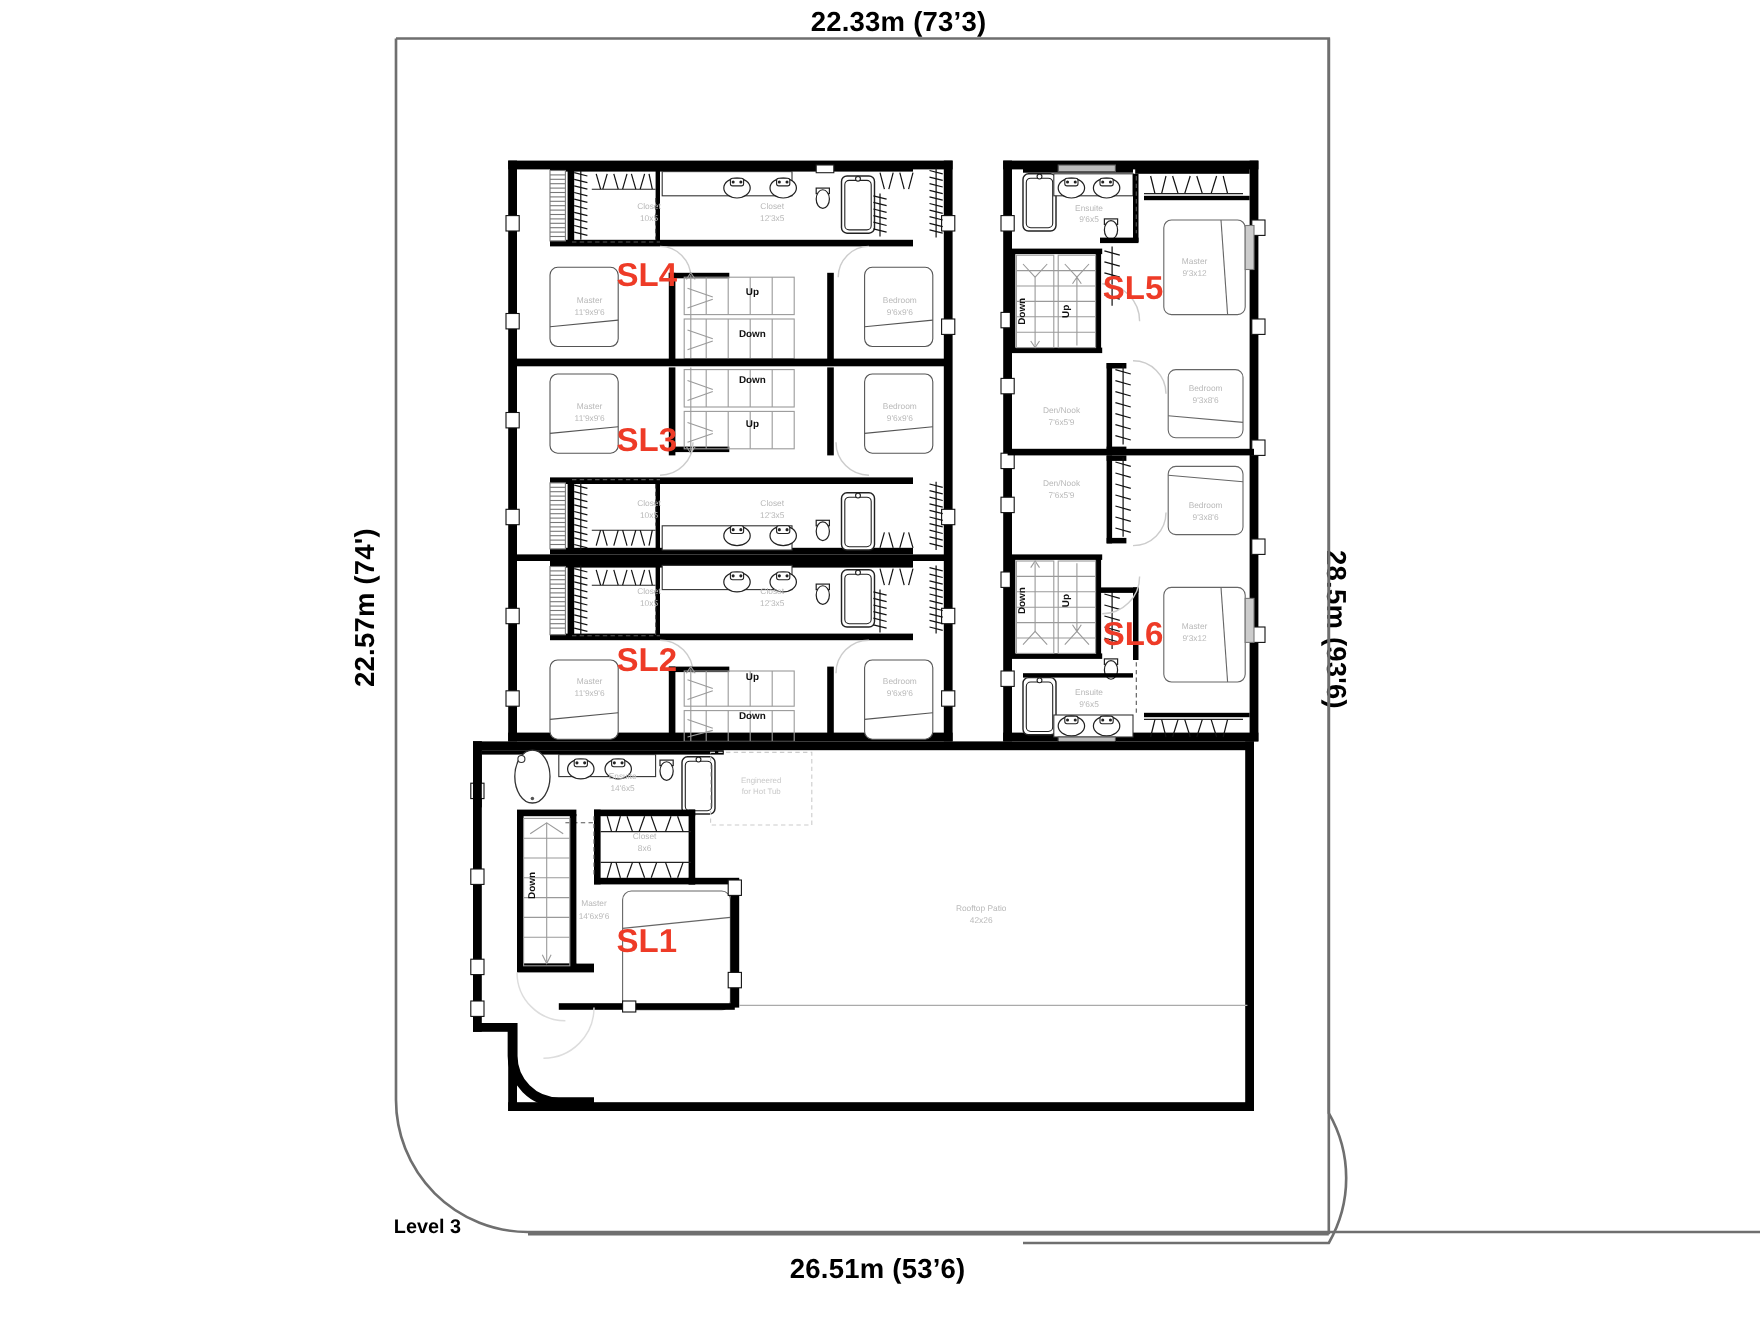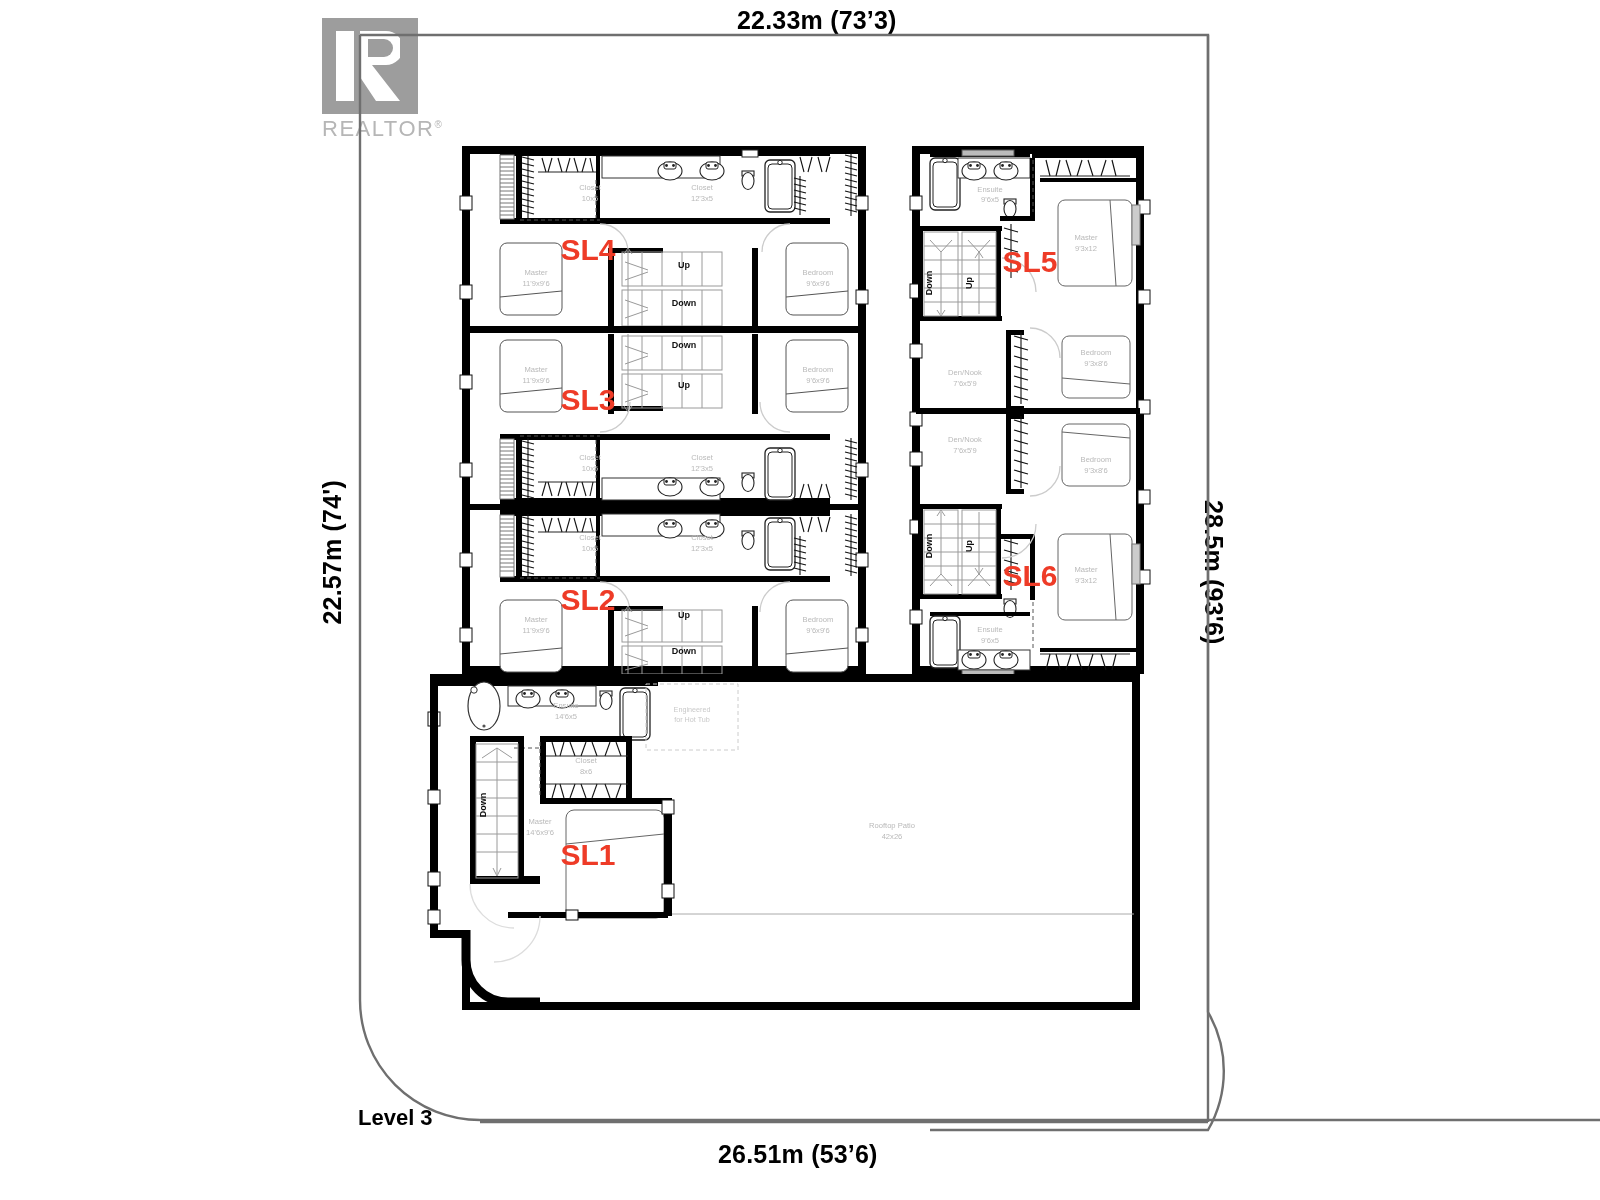--- a/index.html
+++ b/index.html
@@ -10,21 +10,21 @@
   
   .dim{position:absolute;color:#000;font-weight:bold;font-size:25px;
        letter-spacing:.2px;white-space:nowrap;}
   .dim-top{left:720px;top:6px;margin-left:17px;}
   .dim-bottom{left:718px;top:1140px;}
   .dim-left{left:318px;top:480px;transform-origin:0 0;
             transform:rotate(-90deg) translate(-100%,0);}
   .dim-right{left:1228px;top:500px;transform-origin:0 0;
              transform:rotate(90deg);}
   .level-label{position:absolute;left:358px;top:1105px;color:#000;
-               font-weight:bold;font-size:22px;}
+               font-weight:bold;font-size:18px;}
 
   
   .realtor{position:absolute;left:322px;top:18px;width:108px;}
   .realtor .mark{width:96px;height:96px;background:#9d9d9d;position:relative;}
   .realtor .mark .bar{position:absolute;left:14px;top:13px;width:18px;
                       height:70px;background:#fff;}
   .realtor .mark .rl{position:absolute;left:38px;top:13px;width:40px;height:70px;}
   .realtor .word{font-family:"Liberation Sans",sans-serif;font-size:22px;
                  color:#b6b6b6;letter-spacing:1.5px;margin-top:2px;}
   .realtor .word sup{font-size:10px;}
@@ -43,30 +43,20 @@
   .stl{font-family:"Liberation Sans",sans-serif;fill:#111;
        font-size:9px;font-weight:bold;text-anchor:middle;}
   .slx{font-family:"Liberation Sans",sans-serif;fill:#ee3b27;
        font-size:30px;font-weight:bold;text-anchor:middle;}
 </style>
 </head>
 <body>
 
 <div id="stage">
 
-  <div class="realtor">
-    <div class="mark">
-      <div class="bar"></div>
-      <svg class="rl" viewBox="0 0 40 70">
-        <path d="M0 0 H26 A17 17 0 0 1 26 34 H12 L40 70 H16 L0 46 Z" fill="#ffffff"></path>
-        <path d="M8 8 H24 A9 9 0 0 1 24 26 H8 Z" fill="#9d9d9d"></path>
-      </svg>
-    </div>
-    <div class="word"><span>REALTOR</span><sup>®</sup></div>
-  </div>
 
   <div class="dim dim-top">22.33m (73’3)</div>
   <div class="dim dim-bottom">26.51m (53’6)</div>
   <div class="dim dim-left">22.57m (74')</div>
   <div class="dim dim-right">28.5m (93'6)</div>
   <div class="level-label">Level 3</div>
 
   <svg class="lot">
     <path d="M360 35 H1208 V1012 A118 118 0 0 1 1208 1130 H1208 V1130 H930" fill="none" stroke="#6f6f6f" stroke-width="2.4"></path>
     <path d="M360 35 V1000 A120 120 0 0 0 480 1120 H1600" fill="none" stroke="#6f6f6f" stroke-width="2.4"></path>

